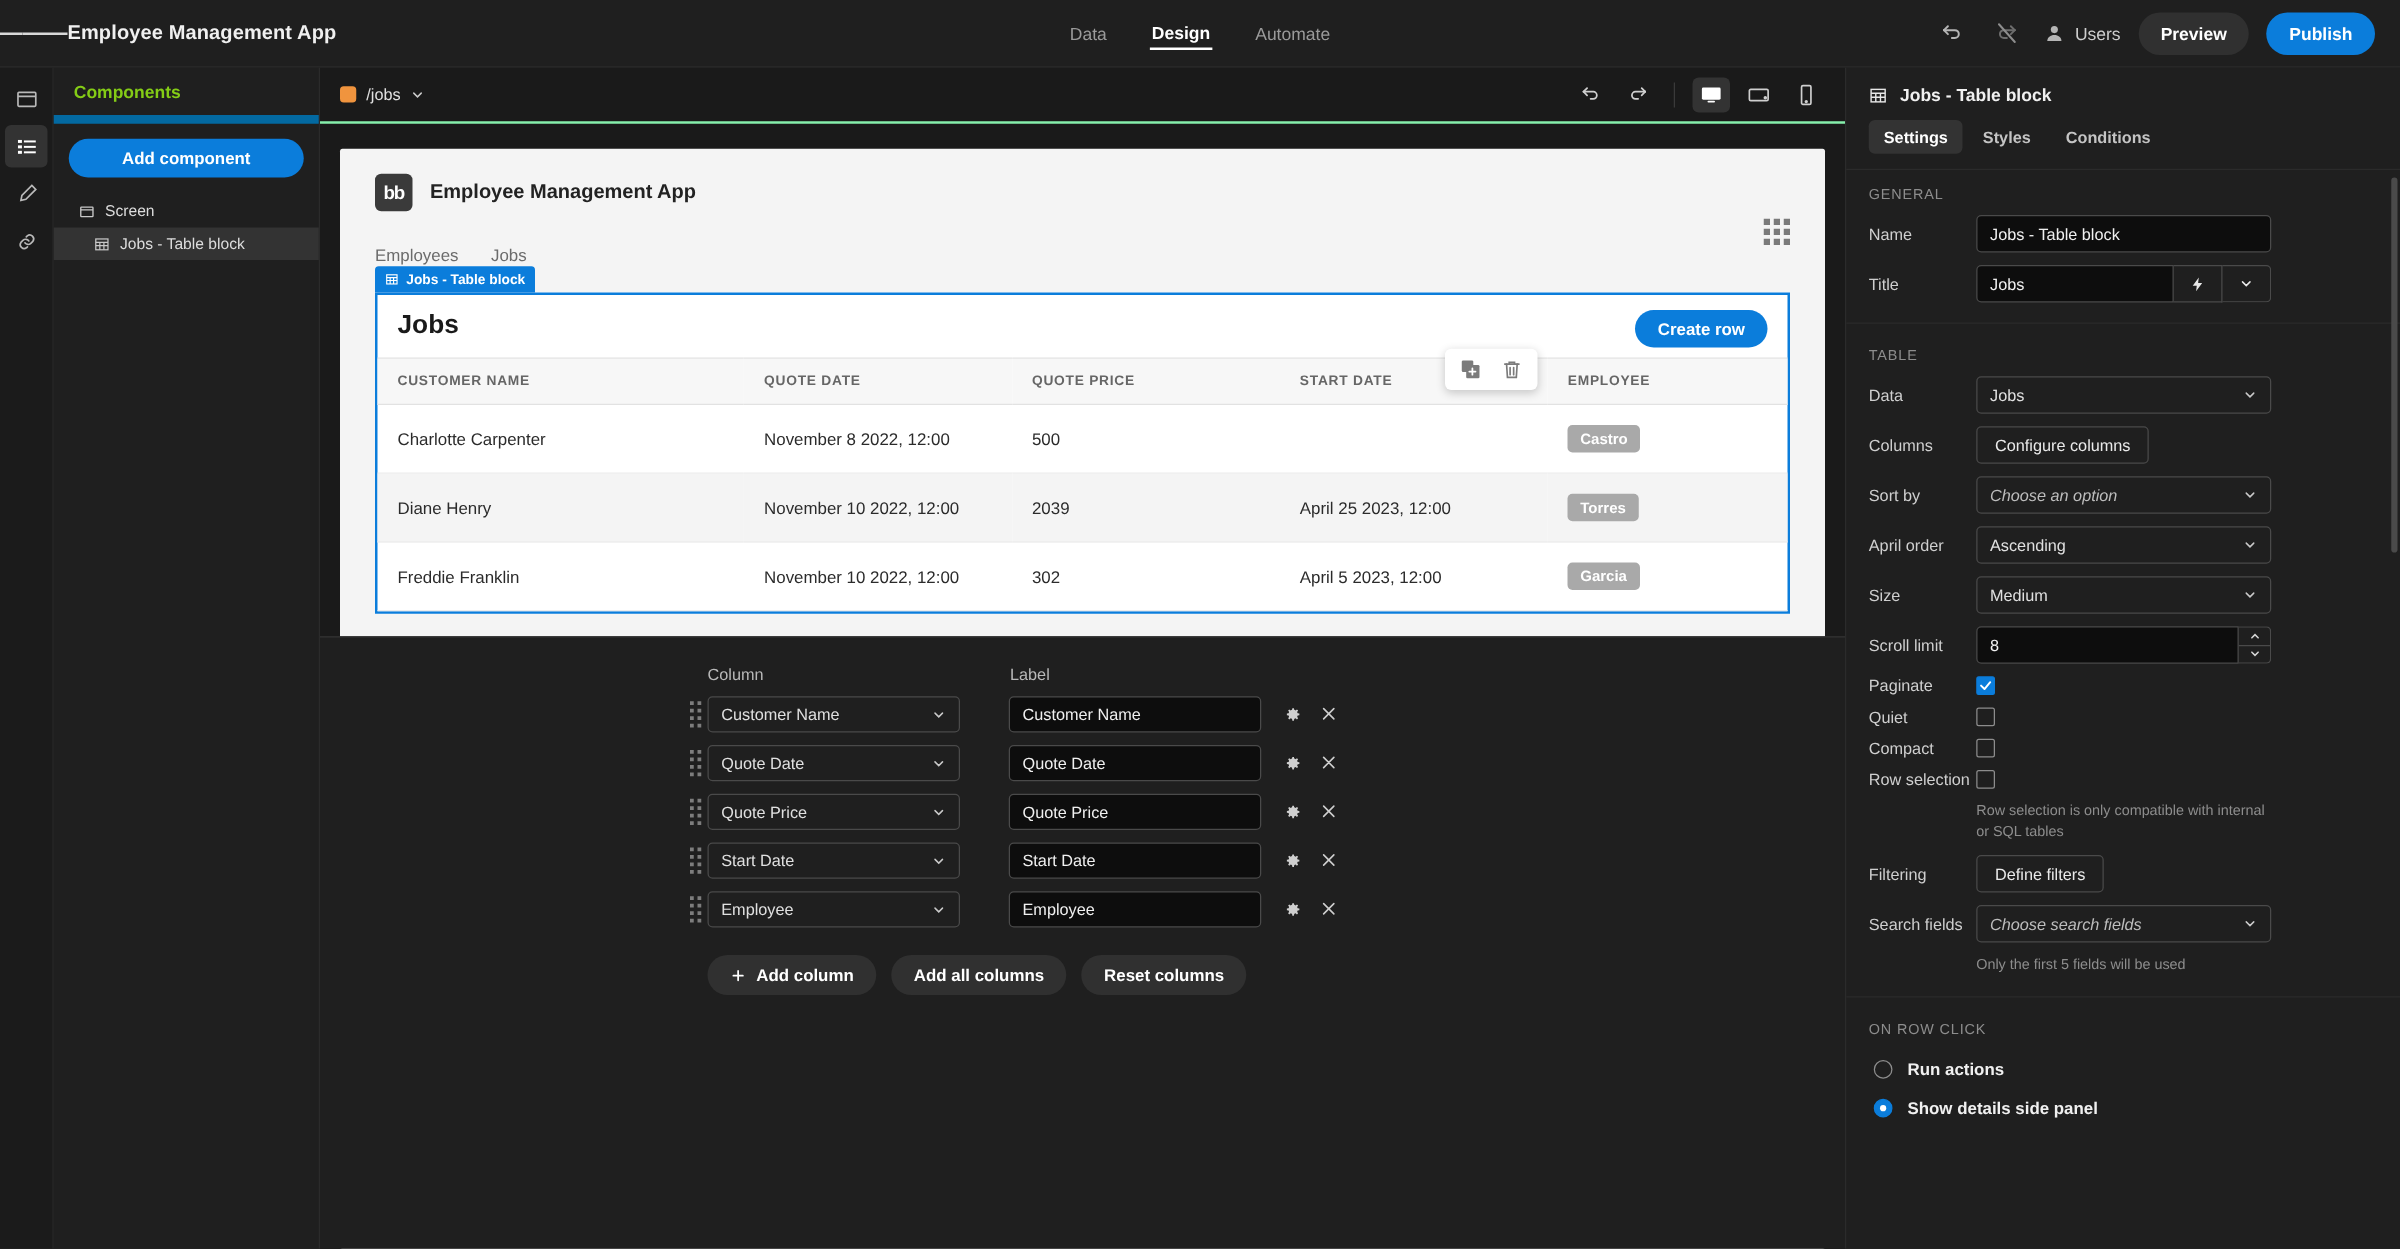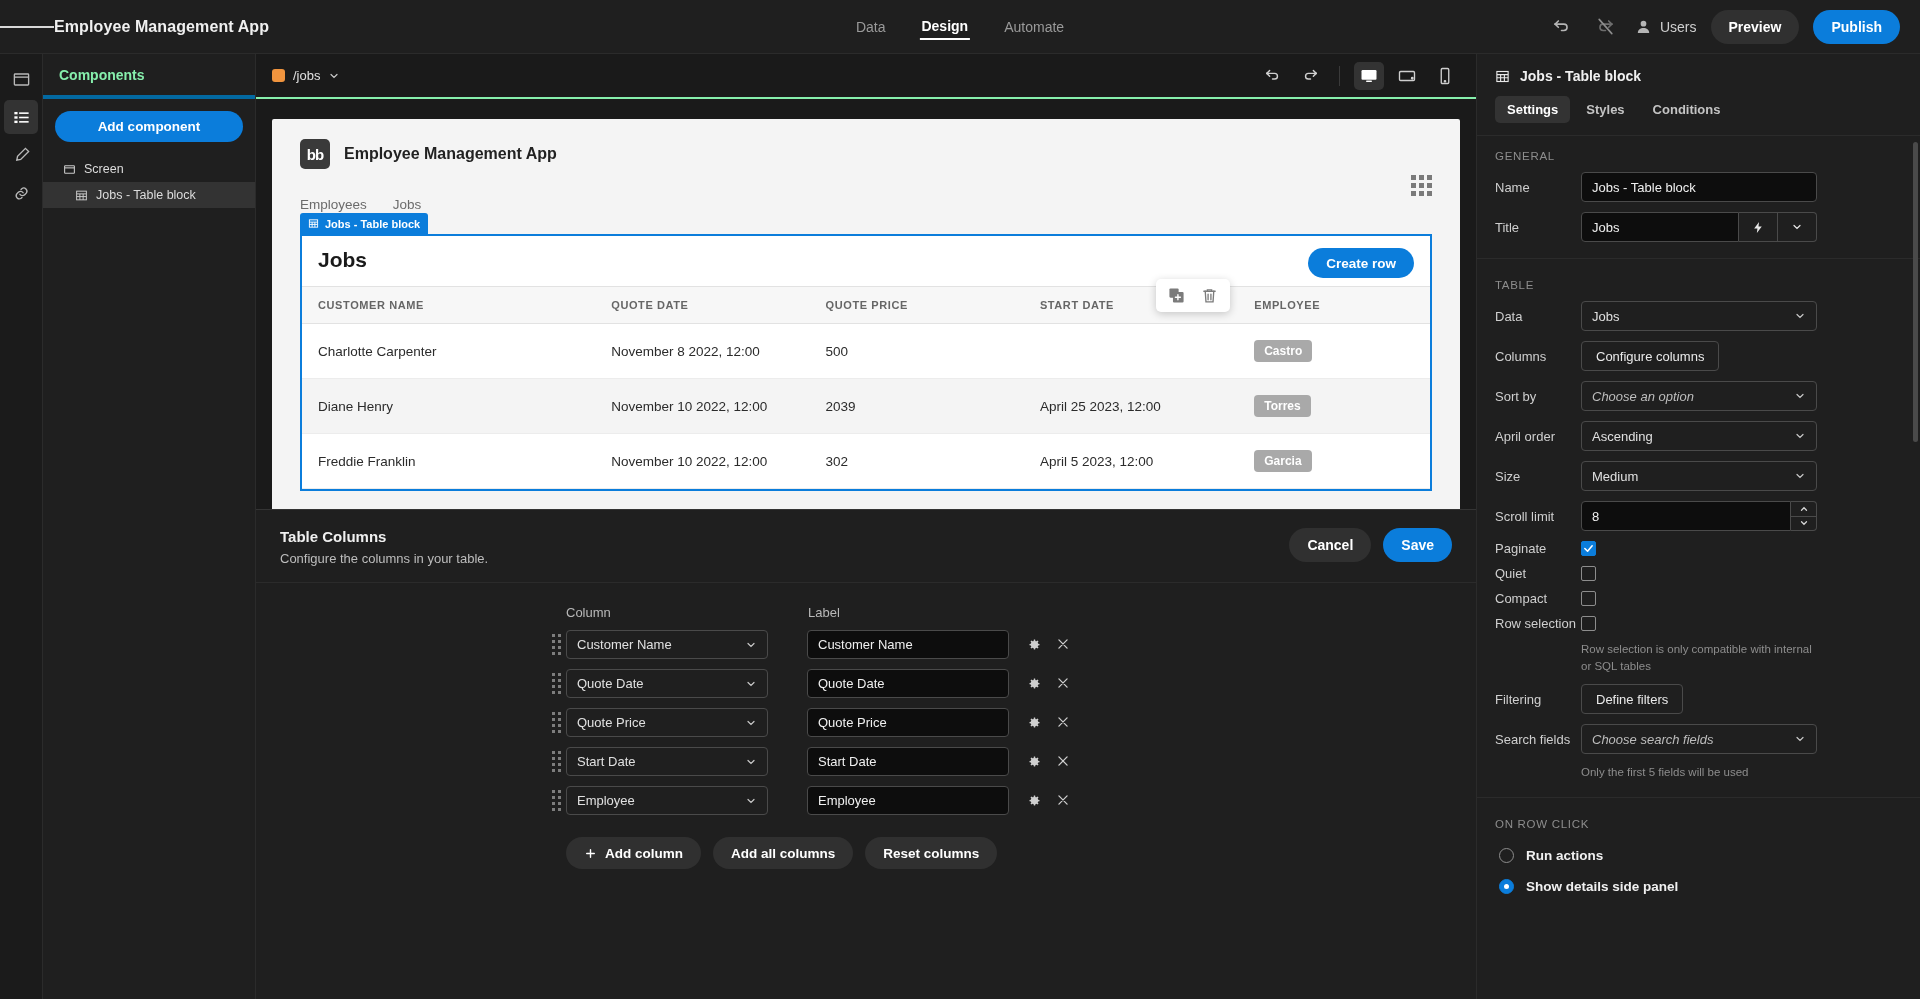--- a/index.html
+++ b/index.html
@@ -34,21 +34,21 @@
   
   .body { flex: 1; display: flex; min-height: 0; }
 
   
   .rail { width: 43px; min-width: 43px; background: #1b1b1b; border-right: 1px solid #2b2b2b; padding-top: 8px; display: flex; flex-direction: column; align-items: center; gap: 4px; }
   .rail-item { width: 34px; height: 34px; border-radius: 5px; display: flex; align-items: center; justify-content: center; cursor: pointer; color: #b9b9b9; }
   .rail-item.active { background: #333; color: #fff; }
 
   
   .components { width: 213px; min-width: 213px; background: #1f1f1f; border-right: 1px solid #2b2b2b; display: flex; flex-direction: column; }
-  .components-head { height: 45px; display: flex; align-items: center; padding: 0 16px; font-size: 14px; font-weight: bold; color: #86efac; border-bottom: 4px solid #0369a1; }
+  .components-head { height: 45px; display: flex; align-items: center; padding: 0 16px; font-size: 14px; font-weight: bold; color: #84cc16; border-bottom: 7px solid #0369a1; }
   .components-body { padding: 12px; }
   .add-component { width: 100%; height: 31px; border-radius: 16px; background: #0b7ddb; color: #fff; font-size: 13.5px; font-weight: bold; display: flex; align-items: center; justify-content: center; cursor: pointer; }
   .tree { margin-top: 14px; }
   .tree-row { display: flex; align-items: center; gap: 8px; height: 26px; padding-left: 20px; font-size: 12.5px; color: #dcdcdc; cursor: pointer; margin: 0 -12px; padding-right: 12px; }
   .tree-row.child { padding-left: 32px; }
   .tree-row.selected { background: #333; }
 
   
   .canvas { flex: 1; display: flex; flex-direction: column; min-width: 0; background: #1a1a1a; }
   .canvas-bar { height: 45px; min-height: 45px; display: flex; align-items: center; padding: 0 16px; border-bottom: 2px solid #86efac; }
@@ -590,30 +590,20 @@
           <span class="radio sel-r">
               <i></i>
             </span>
           <span>Show details side panel</span>
         </div>
       </div>
     </div>
   </div>
 
   <div class="drawer">
-    <div class="drawer-head">
-      <div>
-        <div class="drawer-title">Table Columns</div>
-        <div class="drawer-sub">Configure the columns in your table.</div>
-      </div>
-      <div class="drawer-actions">
-        <div class="btn-pill btn-dark">Cancel</div>
-        <div class="btn-pill btn-blue">Save</div>
-      </div>
-    </div>
 
     <div class="drawer-body">
       <div class="col-grid">
         <div class="col-labels">
           <div class="c1">Column</div>
           <div>Label</div>
         </div>
 
         <div class="col-row">
           <div class="drag-handle">

